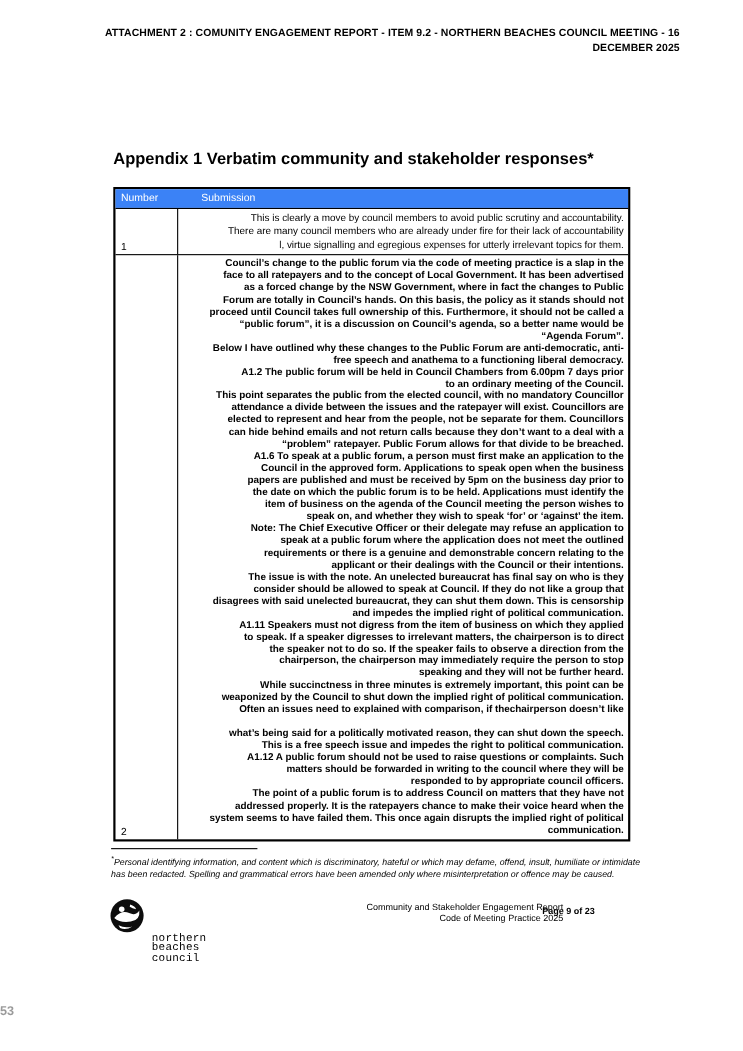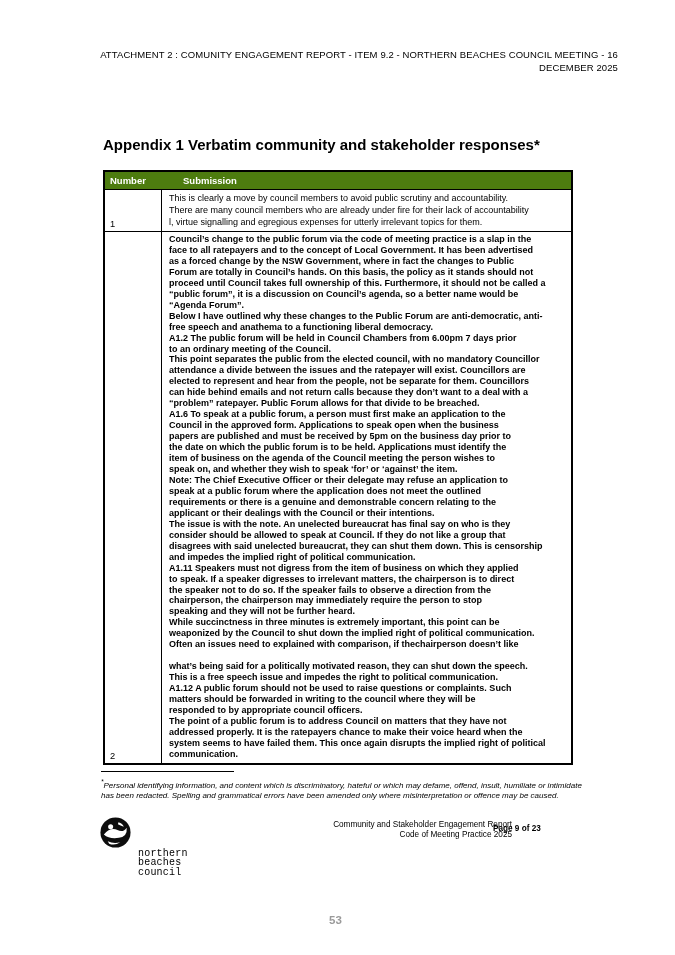--- a/index.html
+++ b/index.html
@@ -6,50 +6,50 @@
   .page{
     position:relative;
     width:675px;height:955px;
     background:#ffffff;
     font-family:"Liberation Sans", sans-serif;
     color:#000;
     overflow:hidden;
   }
   .doc-header{
     position:absolute;top:24px;left:60px;width:558px;
-    font-size:9.5px;font-weight:normal;line-height:13px;
+    font-size:9.5px;font-weight:bold;line-height:13px;
     text-align:right;white-space:pre-line;
     letter-spacing:0.1px;
-    margin-top:24px;
   }
   .doc-title{
     position:absolute;top:136px;left:103px;width:500px;
     font-size:15px;font-weight:bold;
   }
   .tbl{
     position:absolute;top:170px;left:103px;width:470px;
     border:2px solid #000;box-sizing:border-box;
     font-size:9px;
   }
   .tbl-header{
-    display:flex;background:#4d7c0f;color:#fff;font-weight:bold;
+    display:flex;background:#3b82f6;color:#fff;font-weight:normal;
     font-size:9.5px;
   }
   .tbl-header .h-num{width:57px;padding:3px 0 3px 5px;box-sizing:border-box;}
   .tbl-header .h-sub{flex:1;padding:3px 0 3px 7px;margin-left:14px;}
   .tbl-row{display:flex;border-top:1px solid #000;}
   .cell-num{
     width:57px;box-sizing:border-box;border-right:1px solid #000;
     display:flex;align-items:flex-end;
     padding:1px 4px 2px 5px;font-size:9.3px;
   }
   .cell-sub{
     flex:1;box-sizing:border-box;
     padding:2px 4px 3px 7px;
     white-space:pre-line;
+    text-align:right;
   }
   .row-1 .cell-sub{line-height:12px;min-height:36px;}
   .row-2 .cell-sub{line-height:10.95px;font-weight:bold;}
   .footnote-rule{
     position:absolute;top:771px;left:101px;width:133px;
     border-top:1px solid #000;
   }
   .footnote{
     position:absolute;top:777px;left:101px;width:520px;
     font-size:8px;font-style:italic;line-height:10.4px;
@@ -71,21 +71,21 @@
     width:320px;text-align:right;
     font-size:8.2px;line-height:10px;white-space:pre-line;
   }
   .footer-page{
     position:absolute;top:824px;left:493px;width:60px;
     font-size:8.2px;
     font-weight:bold;
   }
   .page-number{
     position:absolute;top:914px;left:0;width:671px;
-    text-align:center;font-size:11.5px;color:#9a9a9a;font-weight:bold;
+    font-size:11.5px;color:#9a9a9a;font-weight:bold;
   }
 </style>
 </head>
 <body>
 
 <div class="page">
 
   <div class="doc-header">ATTACHMENT 2 : COMUNITY ENGAGEMENT REPORT - ITEM 9.2 - NORTHERN BEACHES COUNCIL MEETING - 16
 DECEMBER 2025</div>
 

